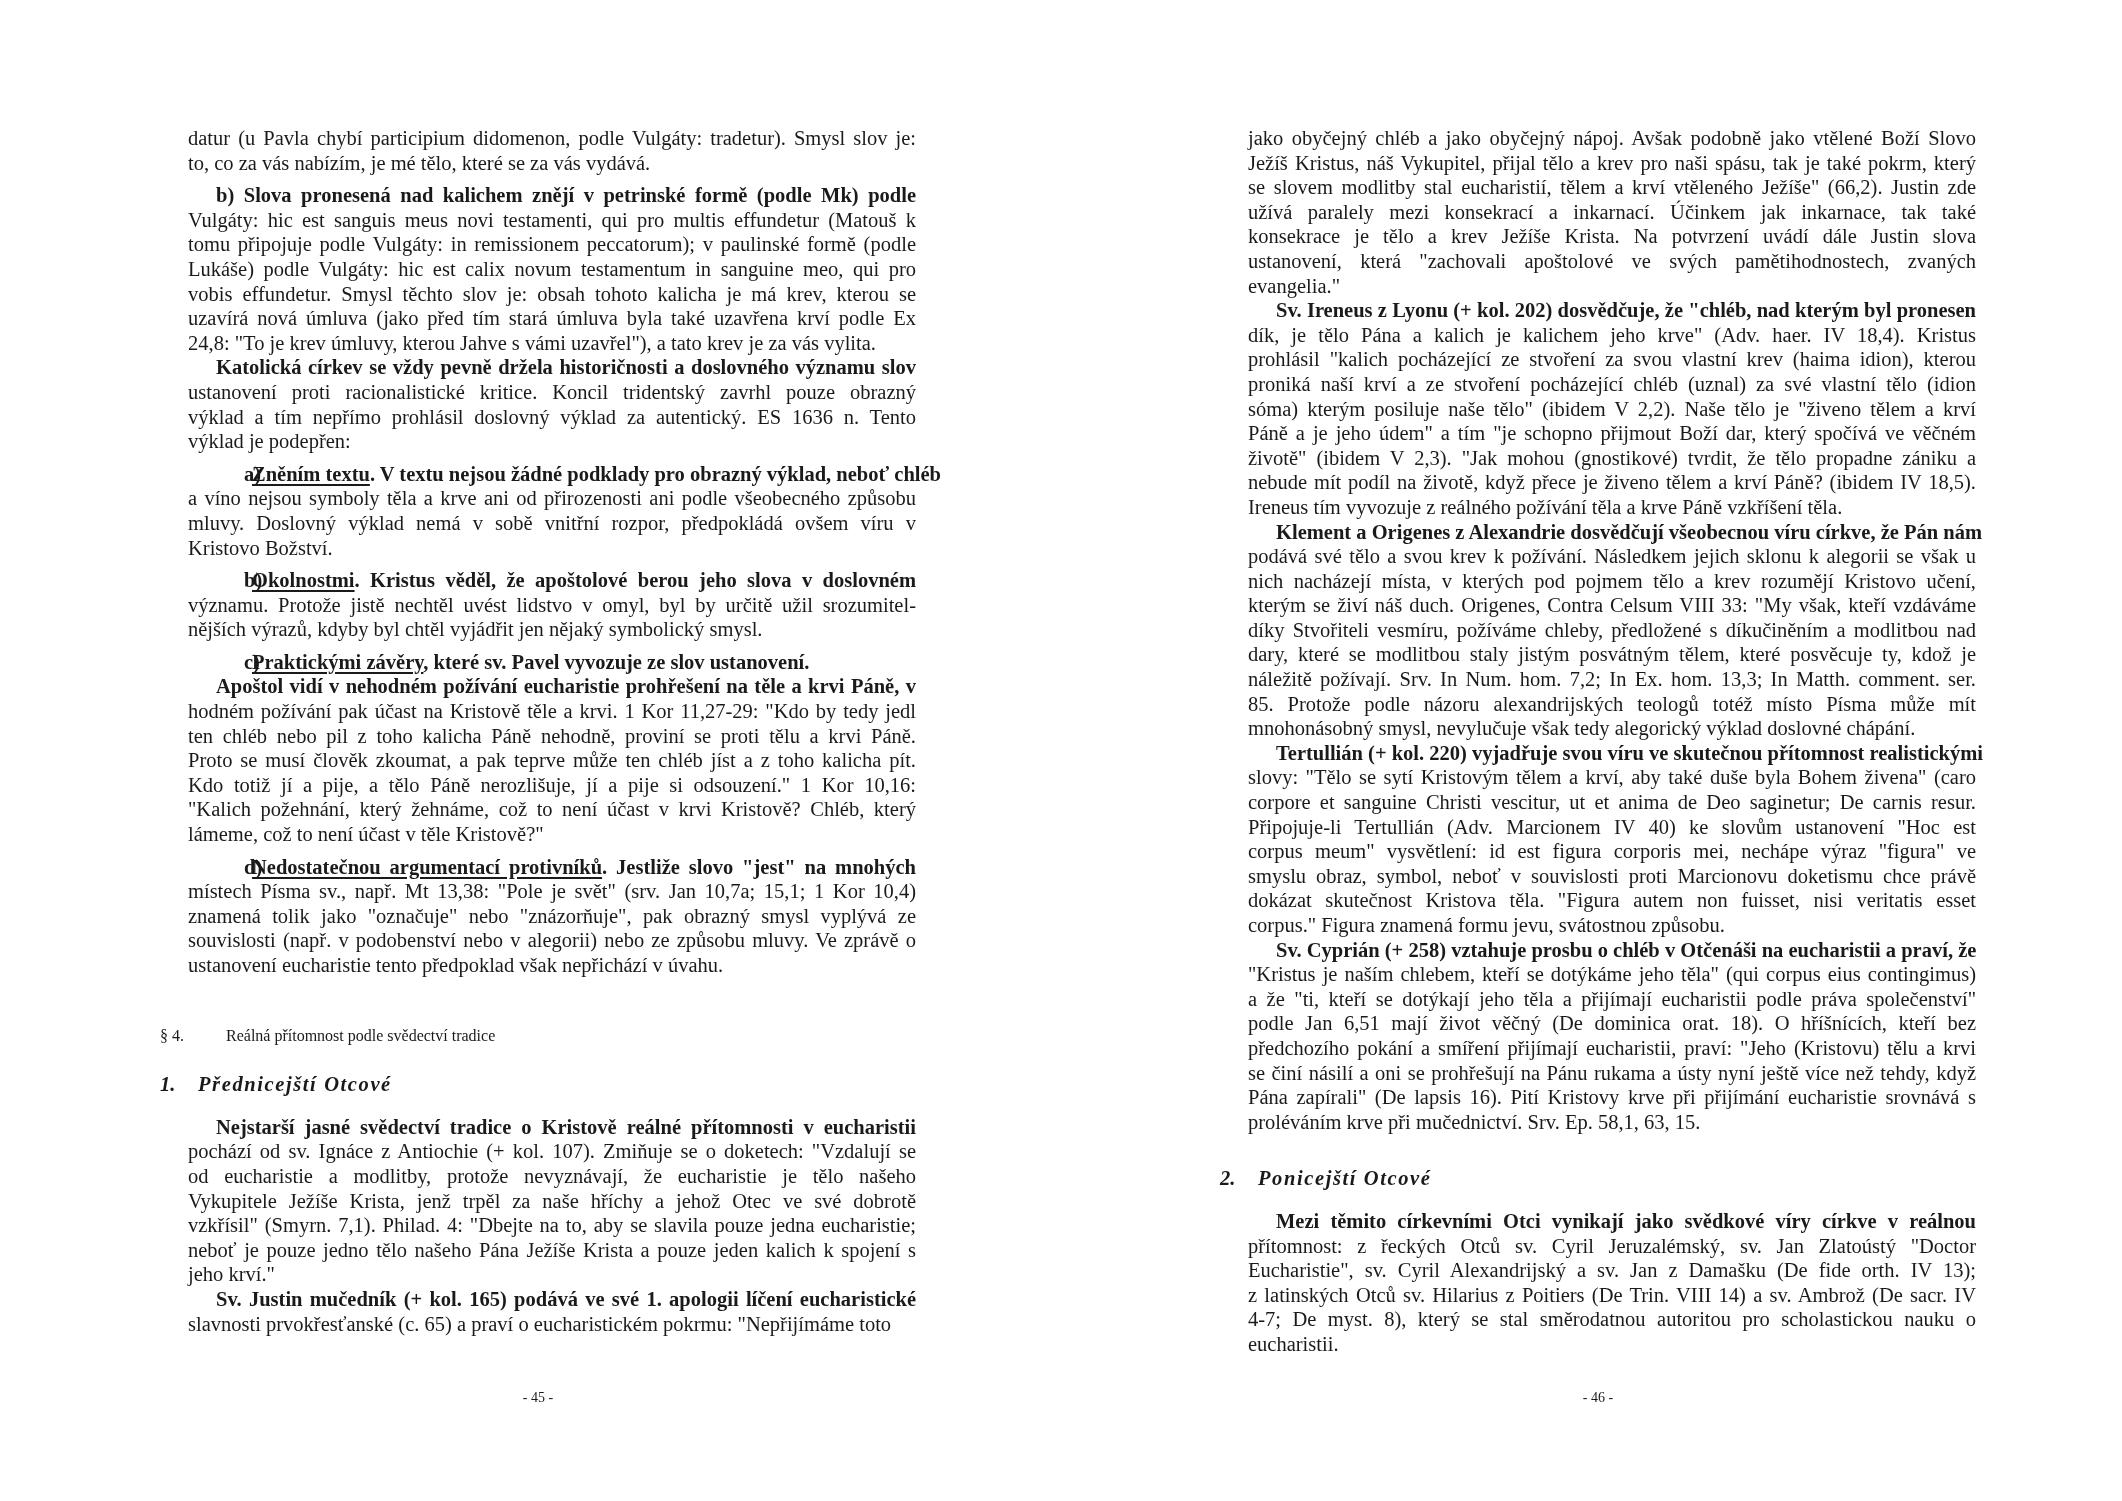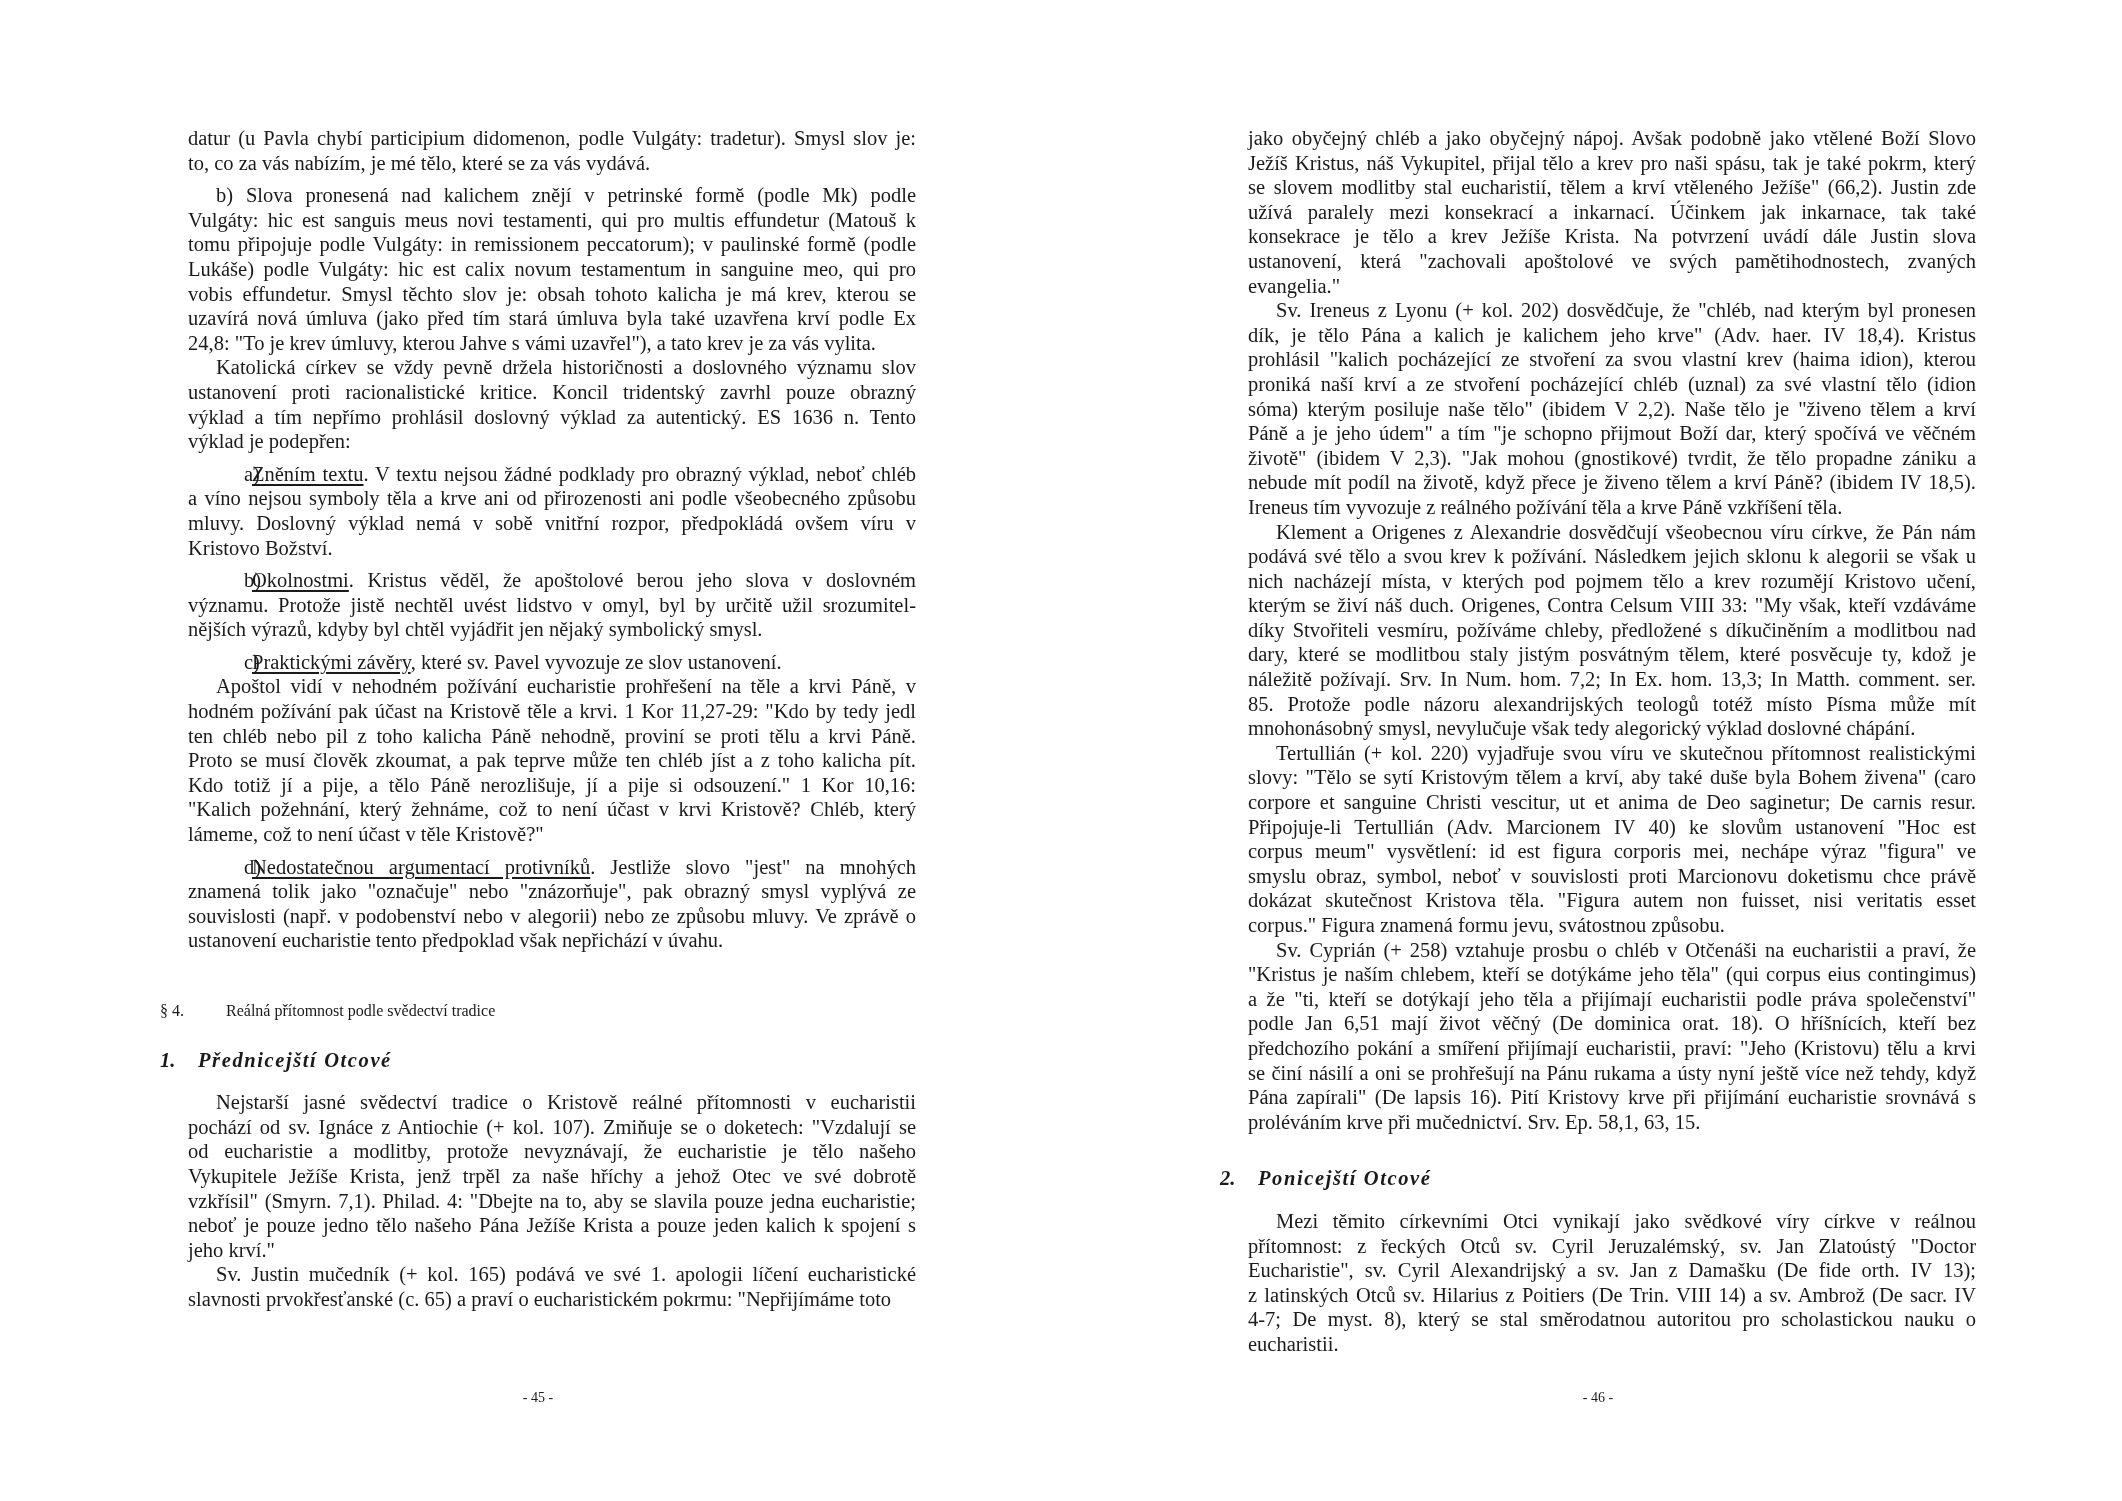--- a/index.html
+++ b/index.html
@@ -5,21 +5,21 @@
   html, body { margin: 0; padding: 0; background: #ffffff; }
   body { width: 2122px; height: 1501px; position: relative; overflow: hidden;
          font-family: "Liberation Serif", "DejaVu Serif", serif; color: #1a1a1a; }
   .page { position: absolute; top: 126px; width: 756px; font-size: 20.5px; line-height: 24.6px; }
   .page.left { left: 160px; }
   .page.right { left: 1220px; }
   .p { margin: 0; text-align: justify; text-indent: 28px; hyphens: none; }
   .p.gap { margin-top: 8px; }
   .line { display: block; text-align: justify; text-align-last: justify; white-space: nowrap; }
   .line.last { text-align-last: left; }
-  .line.ind { padding-left: 28px; }
+  .line.ind { padding-left: 28px; font-weight: bold; }
   .u { text-decoration: underline; text-underline-offset: 3px; }
   .h2 { font-weight: normal; font-size: 16px; margin: 0; }
   .h2 .num { display: inline-block; width: 66px; }
   .h3 { font-weight: bold; font-style: italic; font-size: 20.5px; letter-spacing: 1.6px; margin: 0; }
   .h3 .num { display: inline-block; width: 38px; letter-spacing: 0; }
   .pagenum { position: absolute; top: 1390px; font-size: 14px; width: 200px; text-align: center; }
   .pagenum.left { left: 438px; }
   .pagenum.right { left: 1498px; font-family: Liberation Serif, serif; }
 </style>
 </head>
@@ -64,20 +64,21 @@
         <span class="line ind">Apoštol vidí v nehodném požívání eucharistie prohřešení na těle a krvi Páně, v</span>
         <span class="line">hodném požívání pak účast na Kristově těle a krvi. 1 Kor 11,27-29: "Kdo by tedy jedl</span>
         <span class="line">ten chléb nebo pil z toho kalicha Páně nehodně, proviní se proti tělu a krvi Páně.</span>
         <span class="line">Proto se musí člověk zkoumat, a pak teprve může ten chléb jíst a z toho kalicha pít.</span>
         <span class="line">Kdo totiž jí a pije, a tělo Páně nerozlišuje, jí a pije si odsouzení." 1 Kor 10,16:</span>
         <span class="line">"Kalich požehnání, který žehnáme, což to není účast v krvi Kristově? Chléb, který</span>
         <span class="line last">lámeme, což to není účast v těle Kristově?"</span>
       </div>
       <div class="p gap">
         <span class="line ind"><span style="display: inline-block; width: 36px;">d)</span><span class="u">Nedostatečnou argumentací protivníků</span><span>. Jestliže slovo "jest" na mnohých</span></span>
+        <span class="line">místech Písma sv., např. Mt 13,38: "Pole je svět" (srv. Jan 10,7a; 15,1; 1 Kor 10,4)</span>
         <span class="line">znamená tolik jako "označuje" nebo "znázorňuje", pak obrazný smysl vyplývá ze</span>
         <span class="line">souvislosti (např. v podobenství nebo v alegorii) nebo ze způsobu mluvy. Ve zprávě o</span>
         <span class="line last">ustanovení eucharistie tento předpoklad však nepřichází v úvahu.</span>
       </div>
     </div>
   <div style="height:46px"></div>
   <h2 class="h2">
     <span class="num">§ 4.</span><span>Reálná přítomnost podle svědectví tradice</span>
   </h2>
   <div style="height:24px"></div>

